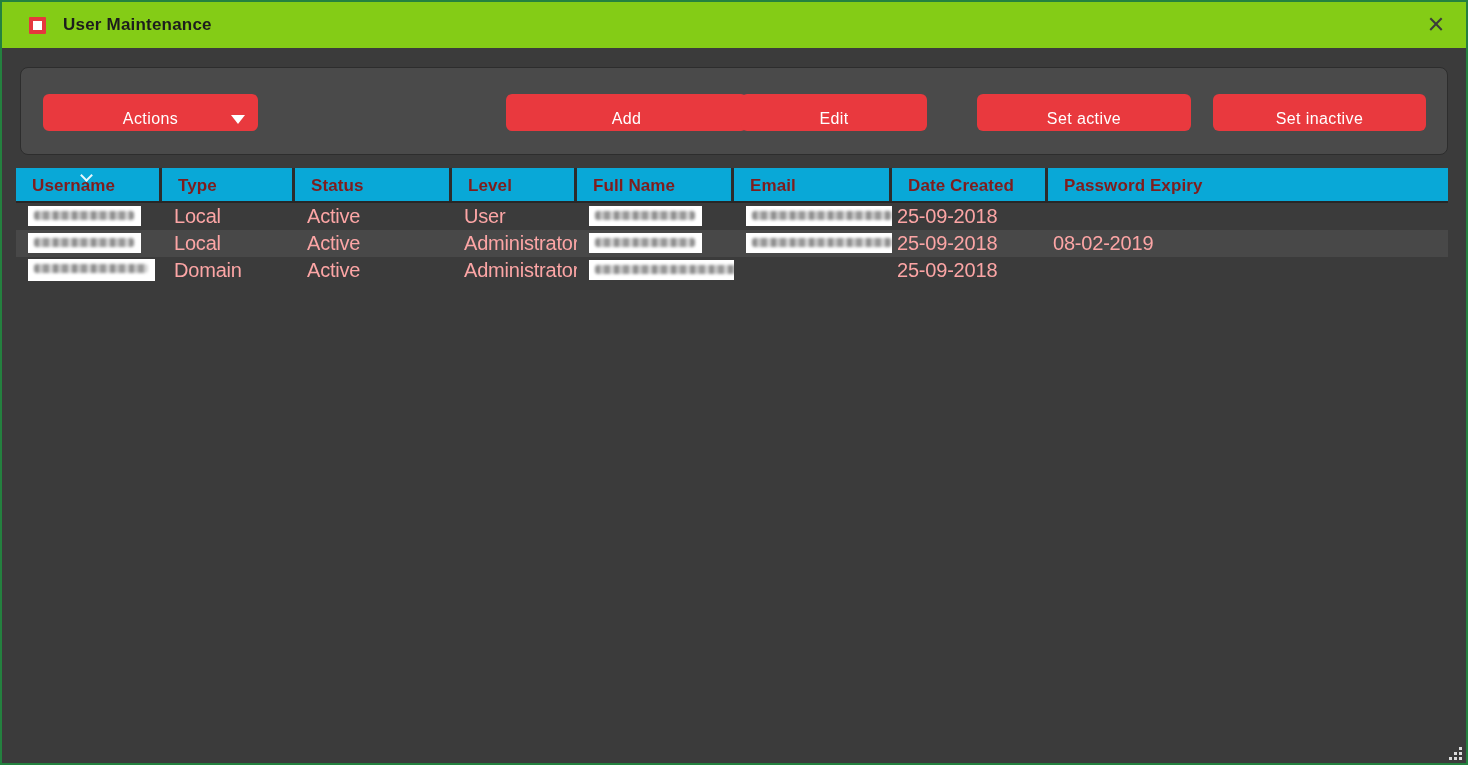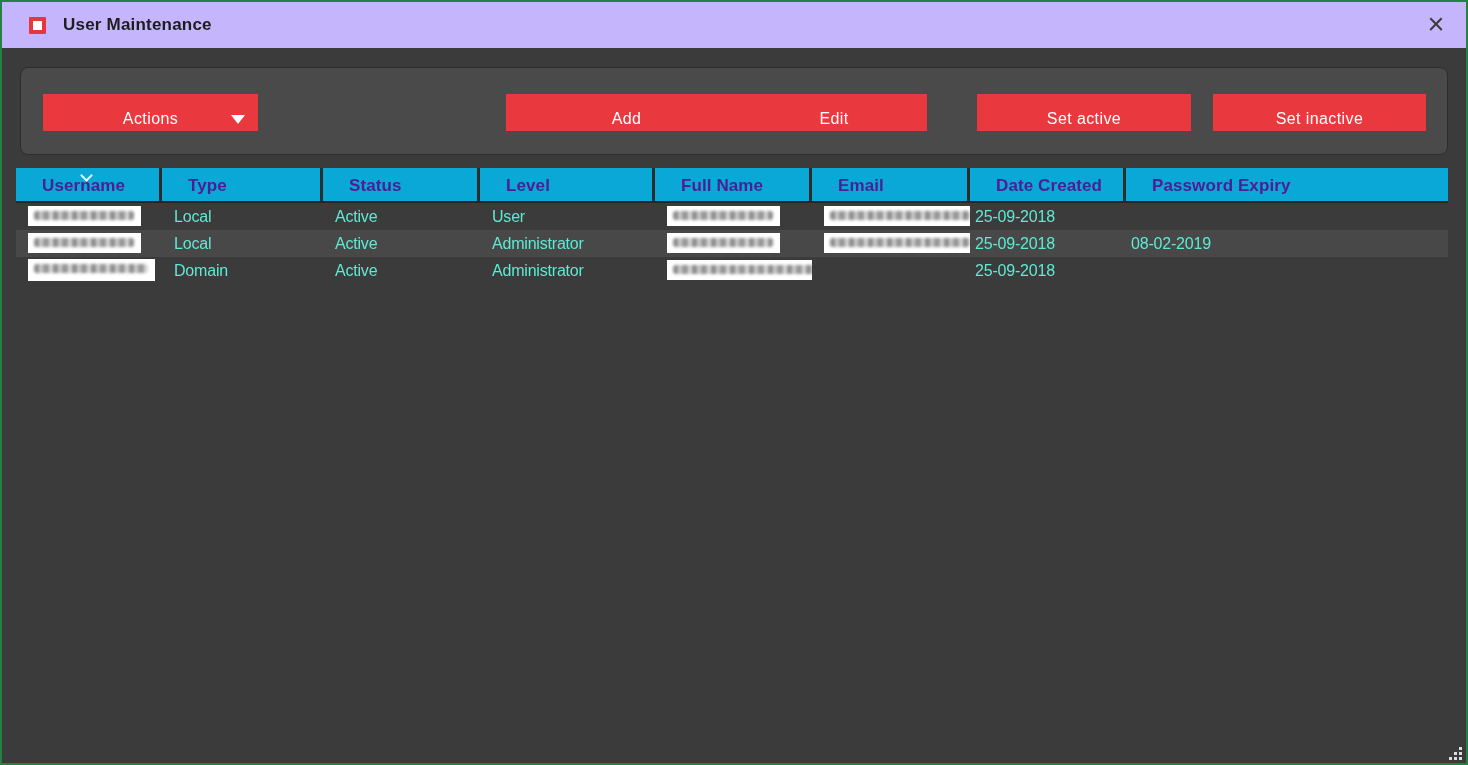--- a/index.html
+++ b/index.html
@@ -7,21 +7,21 @@
     width:1468px;height:765px;position:relative;overflow:hidden;
     font-family:"Liberation Sans","DejaVu Sans",sans-serif;
     background:#ffffff;
   }
   .window{
     position:absolute;inset:0;box-sizing:border-box;
     border:2px solid #24813f;background:#3b3b3b;
   }
   
   .titlebar{
-    position:relative;height:46px;background:#c4b5fd;
+    position:relative;height:46px;background:#84cc16;
     display:flex;align-items:center;
   }
   .title-icon{
     width:9px;height:9px;border:4px solid #e5383d;border-radius:1px;
     margin-left:27px;background:#fff;flex:0 0 auto;
   }
   .title-text{
     margin-left:17px;font-size:17px;font-weight:600;color:#1d1d1d;
     letter-spacing:0.2px;
   }
@@ -31,52 +31,52 @@
     color:#3c3c3c;cursor:pointer;user-select:none;line-height:36px;
   }
   
   .content{position:absolute;top:46px;left:0;right:0;bottom:0;}
   .toolbar-panel{
     position:absolute;left:18px;top:19px;width:1428px;height:88px;
     box-sizing:border-box;background:#4a4a4a;
     border:1px solid #2d2d2d;border-radius:8px;
   }
   .btn{
-    position:absolute;top:26px;height:37px;border:none;border-radius:0;
+    position:absolute;top:26px;height:37px;border:none;border-radius:6px;
     background:#e9393e;color:#ffffff;font-family:inherit;font-size:16px;
     letter-spacing:0.4px;cursor:pointer;padding:16px;text-align:center;
   }
   .btn-actions{left:22px;width:215px;}
   .btn-add{left:485px;width:241px;}
   .btn-edit{left:720px;width:186px;}
   .btn-setactive{left:956px;width:214px;}
   .btn-setinactive{left:1192px;width:213px;}
   .caret{
     position:absolute;right:13px;bottom:7px;width:0;height:0;
     border-left:7px solid transparent;border-right:7px solid transparent;
     border-top:9px solid #ffffff;
   }
   
   .grid{position:absolute;left:14px;top:120px;width:1432px;}
   .grid-header{display:flex;height:33px;border-bottom:2px solid #272727;}
   .hcell{
     box-sizing:border-box;position:relative;background:#09a8d7;
-    border-right:3px solid #2c2c2c;color:#4c1d95;font-weight:bold;
-    font-size:17px;line-height:35px;padding-left:26px;
+    border-right:3px solid #2c2c2c;color:#7f1d1d;font-weight:bold;
+    font-size:17px;line-height:35px;padding-left:16px;
     letter-spacing:0.1px;white-space:nowrap;overflow:hidden;cursor:pointer;
   }
   .hcell:last-child{border-right:none;}
   .sort-chevron{
     position:absolute;top:3px;left:66px;width:7px;height:7px;
     border-right:2px solid #e8f7fd;border-bottom:2px solid #e8f7fd;
     transform:rotate(45deg);
   }
-  .c0{width:146px;}.c1{width:161px;}.c2{width:157px;}.c3{width:175px;}
+  .c0{width:146px;}.c1{width:133px;}.c2{width:157px;}.c3{width:125px;}
   .c4{width:157px;}.c5{width:158px;}.c6{width:156px;}.c7{flex:1;}
-  .grid-row{display:flex;height:27px;line-height:27px;color:#5eead4;font-size:16px;cursor:default;}
+  .grid-row{display:flex;height:27px;line-height:27px;color:#fca5a5;font-size:20px;cursor:default;}
   .row-alt{background:#484848;}
   .cell{
     box-sizing:border-box;padding-left:12px;white-space:nowrap;overflow:hidden;
     letter-spacing:-0.2px;
   }
   .cell.date{padding-left:5px;}
   
   .blur-box{
     display:inline-block;vertical-align:middle;background:#ffffff;
     height:20px;margin-top:-3px;

